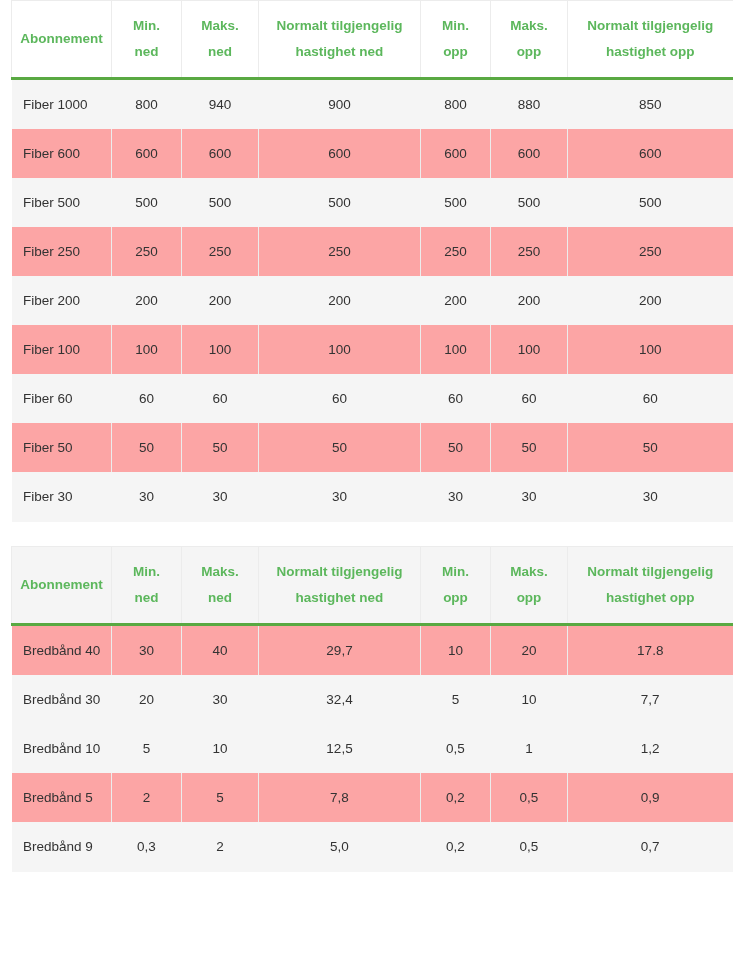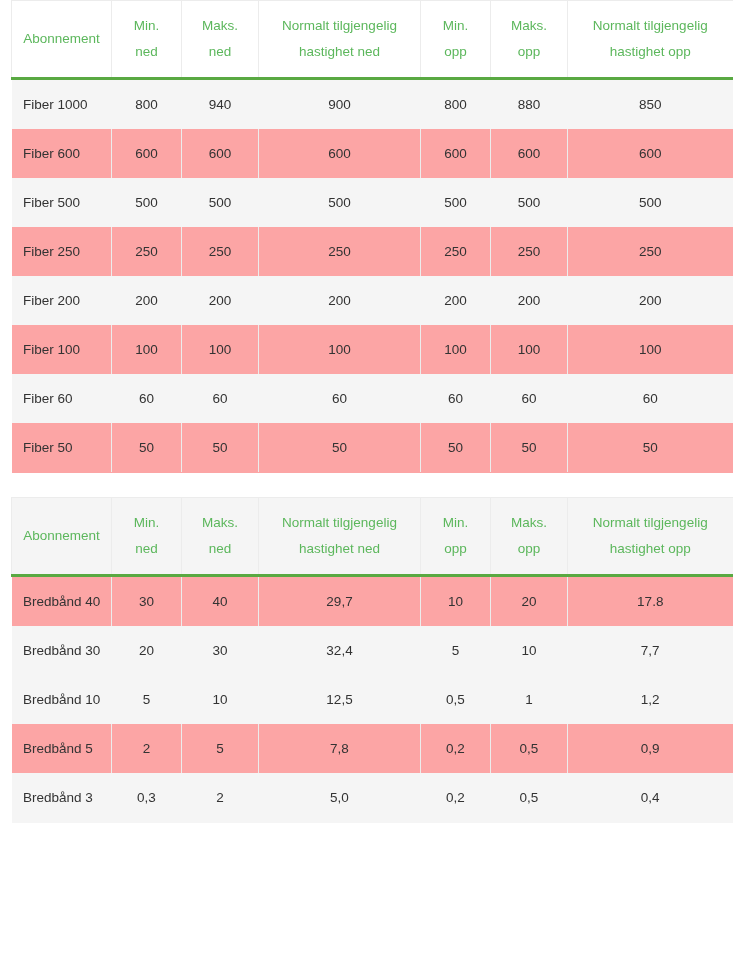--- a/index.html
+++ b/index.html
@@ -33,21 +33,21 @@
   col.c-plan  { width: 100px; }
   col.c-min1  { width: 70px;  }
   col.c-max1  { width: 77px;  }
   col.c-norm1 { width: 162px; }
   col.c-min2  { width: 70px;  }
   col.c-max2  { width: 77px;  }
   col.c-norm2 { width: 165px; }
 
   thead th {
     color: #5cb75c;
-    font-weight: normal;
+    font-weight: bold;
     font-size: 13.5px;
     line-height: 26px;
     text-align: center;
     vertical-align: middle;
     padding: 12px 4px;
     height: 48px;
     border-left: 1px solid #ececec;
     border-top: 1px solid #ececec;
   }
   thead th:first-child {
@@ -200,20 +200,29 @@
             <td>60</td>
           </tr>
           <tr class="plain">
             <td class="plan">Fiber 50</td>
             <td>50</td>
             <td>50</td>
             <td>50</td>
             <td>50</td>
             <td>50</td>
             <td>50</td>
+          </tr>
+          <tr class="shade">
+            <td class="plan">Fiber 30</td>
+            <td>30</td>
+            <td>30</td>
+            <td>30</td>
+            <td>30</td>
+            <td>30</td>
+            <td>30</td>
           </tr>
         </tbody>
       </table>
       <div class="tbl-gap"></div>
       <table class="speed-table">
         <colgroup>
           <col class="c-plan">
           <col class="c-min1">
           <col class="c-max1">
           <col class="c-norm1">
@@ -283,24 +292,24 @@
           <tr class="plain">
             <td class="plan">Bredbånd 5</td>
             <td>2</td>
             <td>5</td>
             <td>7,8</td>
             <td>0,2</td>
             <td>0,5</td>
             <td>0,9</td>
           </tr>
           <tr class="shade">
-            <td class="plan">Bredbånd 3</td>
+            <td class="plan">Bredbånd 9</td>
             <td>0,3</td>
             <td>2</td>
             <td>5,0</td>
             <td>0,2</td>
             <td>0,5</td>
-            <td>0,4</td>
+            <td>0,7</td>
           </tr>
         </tbody>
       </table>
     </div>
 </div>
 
 </body></html>

